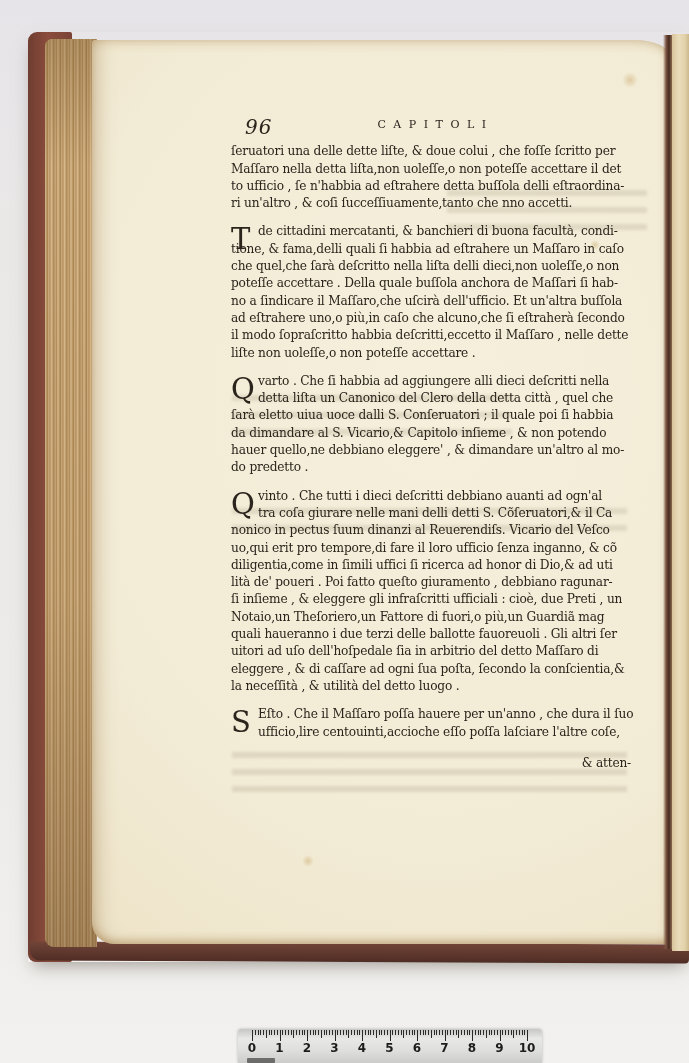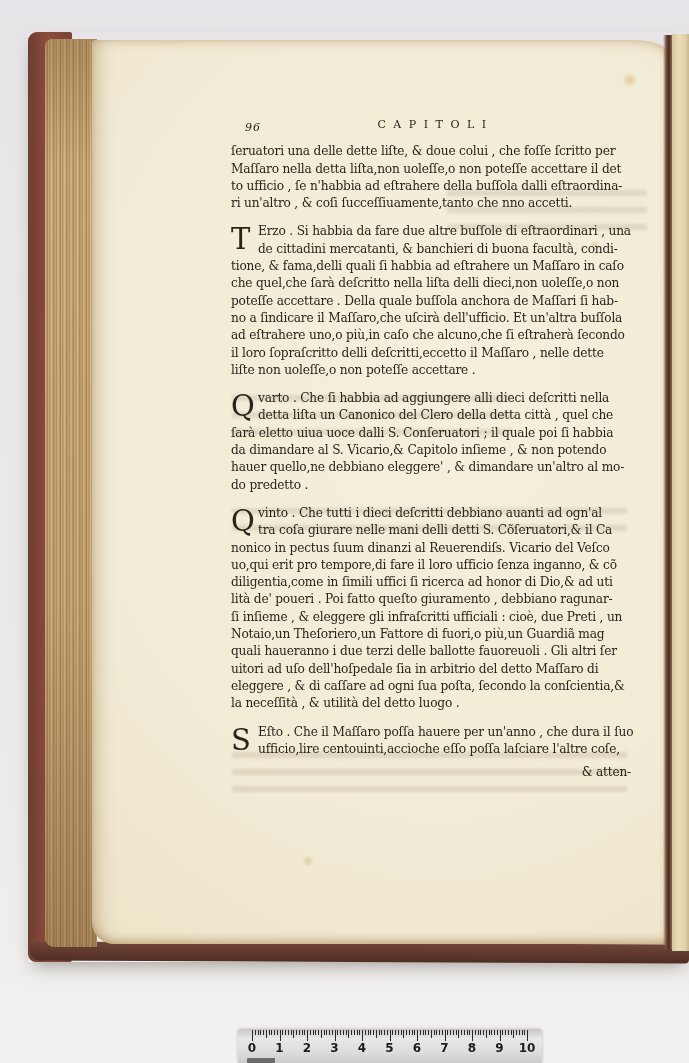--- a/index.html
+++ b/index.html
@@ -36,29 +36,29 @@
         background:linear-gradient(90deg,rgba(90,55,40,0),#7a5340 35%,#46291e 65%,#8a6a50);}
   .next-page-edge{position:absolute; right:0; width:17px; top:2px; bottom:11px;
         background:linear-gradient(90deg,#d9c49c,#eadcba 40%,#e2d2ab 75%,#cdb88c);}
   
   .spot{position:absolute; border-radius:50%; background:radial-gradient(circle,rgba(190,150,75,.38),rgba(190,150,75,0) 70%);}
   .ghost{position:absolute; opacity:.14; filter:blur(1.6px);
         background:repeating-linear-gradient(180deg,#6c5c3e 0 6px,transparent 6px 17px);}
   
   .text-col{position:absolute; left:139px; top:76px; width:402px;
         color:#2b241c; font-size:12.2px; line-height:17.3px; letter-spacing:-.2px;}
-  .folio{position:absolute; left:14px; top:3px; font-style:italic; font-size:11px; letter-spacing:1px;}
+  .folio{position:absolute; left:14px; top:3px; font-style:italic; font-size:20px; letter-spacing:1px;}
   .running-head{text-align:center; font-size:11px; letter-spacing:7.5px; padding-left:7px;}
   .para{position:relative; margin:0; padding:0;}
   .para + .para{margin-top:11px;}
   .text-body{margin-top:10px;}
   .line{white-space:nowrap;}
   .line.indent{padding-left:27px;}
   .drop{position:absolute; left:0; top:1px; font-size:29px; line-height:30px;}
-  .catchword{text-align:right; margin-top:6px; padding-right:2px;}
+  .catchword{text-align:right; margin-top:14px; padding-right:2px;}
   
   .ruler{position:absolute; left:238px; top:1029px; width:304px; height:34px;
         background:linear-gradient(180deg,#c6c6c4,#e8e8e6 28%,#dededc 65%,#cccccb);
         border-radius:3px 3px 0 0; box-shadow:0 0 3px rgba(0,0,0,.25);}
   .ruler .ticks{position:absolute; inset:0;}
   .tick{position:absolute; top:1px; width:1px; background:#2a2a2a;}
   .cm-label{position:absolute; top:12px; transform:translateX(-50%);
         font-family:"DejaVu Sans","Liberation Sans",sans-serif; font-weight:bold;
         font-size:12px; color:#1c1c1c;}
   .ruler-submark{position:absolute; left:247px; top:1058px; width:28px; height:5px;
@@ -85,33 +85,32 @@
       <div class="spot" style="left:498px; top:200px; width:10px; height:10px;"></div>
       <div class="spot" style="left:210px; top:815px; width:12px; height:12px;"></div>
 
       <div class="text-col">
         <div class="folio">96</div>
         <div class="running-head">CAPITOLI</div>
         <div class="text-body">
             <div class="para">
               <div class="line">ſeruatori una delle dette liſte, &amp; doue colui , che foſſe ſcritto per</div>
               <div class="line">Maſſaro nella detta liſta,non uoleſſe,o non poteſſe accettare il det</div>
-              <div class="line">to ufficio , ſe n'habbia ad eſtrahere della buſſola dalli eſtraordina-</div>
+              <div class="line">to ufficio , ſe n'habbia ad eſtrahere detta buſſola delli eſtraordina-</div>
               <div class="line">ri un'altro , &amp; coſi ſucceſſiuamente,tanto che nno accetti.</div>
             </div>
             <div class="para">
               <span class="drop">T</span>
-              <div class="line indent">Erzo .  Si habbia da fare due altre buſſole di eſtraordinari , una</div>
               <div class="line indent">de cittadini mercatanti, &amp; banchieri di buona facultà, condi-</div>
               <div class="line">tione, &amp; fama,delli quali ſi habbia ad eſtrahere un Maſſaro in caſo</div>
               <div class="line">che quel,che ſarà deſcritto nella liſta delli dieci,non uoleſſe,o non</div>
               <div class="line">poteſſe accettare .  Della quale buſſola anchora de Maſſari ſi hab-</div>
               <div class="line">no a ſindicare il Maſſaro,che uſcirà dell'ufficio. Et un'altra buſſola</div>
               <div class="line">ad eſtrahere uno,o più,in caſo che alcuno,che ſi eſtraherà ſecondo</div>
-              <div class="line">il loro ſopraſcritto delli deſcritti,eccetto il Maſſaro , nelle dette</div>
+              <div class="line">il modo ſopraſcritto habbia deſcritti,eccetto il Maſſaro , nelle dette</div>
               <div class="line">liſte non uoleſſe,o non poteſſe accettare .</div>
             </div>
             <div class="para">
               <span class="drop">Q</span>
               <div class="line indent">varto .  Che ſi habbia ad aggiungere alli dieci deſcritti nella</div>
               <div class="line indent">detta liſta un Canonico del Clero della detta città , quel che</div>
               <div class="line">ſarà eletto uiua uoce dalli S. Conſeruatori ; il quale poi ſi habbia</div>
               <div class="line">da dimandare al S. Vicario,&amp; Capitolo inſieme , &amp; non potendo</div>
               <div class="line">hauer quello,ne debbiano eleggere' , &amp; dimandare un'altro al mo-</div>
               <div class="line">do predetto .</div>

